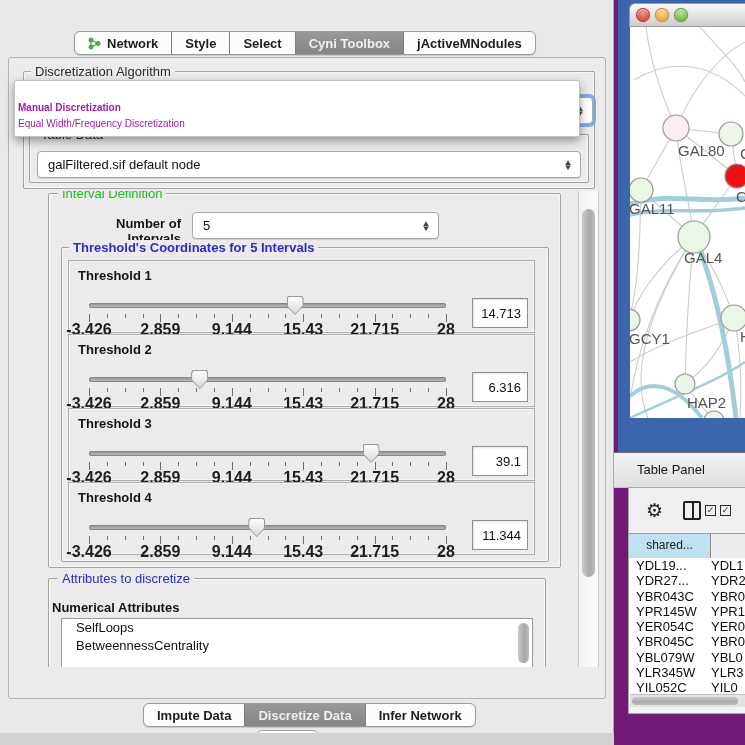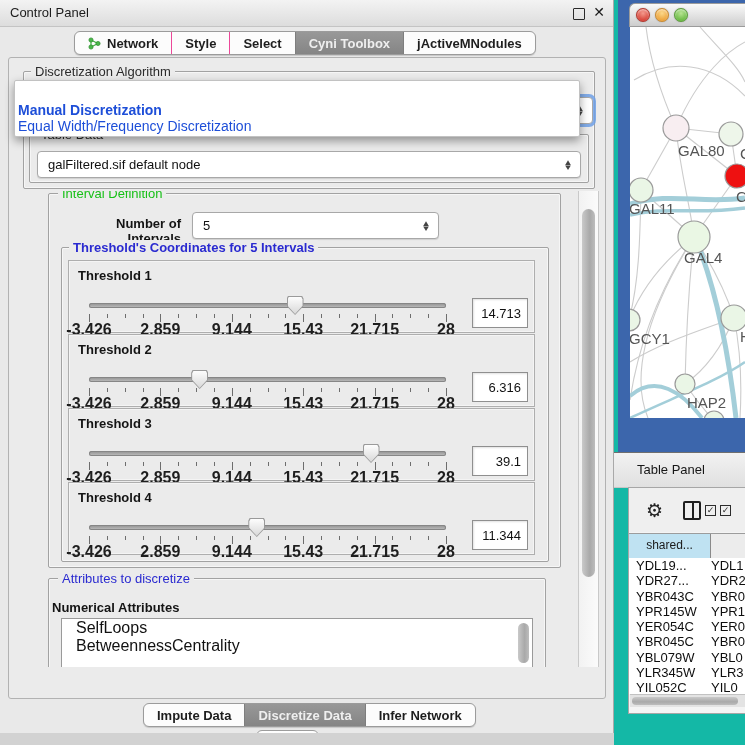--- a/index.html
+++ b/index.html
@@ -61,34 +61,34 @@
     background:linear-gradient(#fdfdfd,#d8d8d8);}
   .tick{position:absolute;top:53px;width:1px;background:#6d6d6d;}
   .tick.major{height:8px;}
   .tick.minor{height:4px;}
   .tick-label{position:absolute;top:60px;font-size:16px;font-weight:bold;color:#1e1e1e;transform:translateX(-50%);white-space:nowrap;}
   .th-value{position:absolute;left:403px;top:37px;width:56px;height:30px;background:#fff;
     border:1px solid #8f8f8f;box-shadow:inset 1px 1px 2px rgba(0,0,0,.12);
     font-size:13px;color:#111;text-align:right;line-height:30px;padding-right:6px;box-sizing:border-box;}
   
   .attr-list{position:absolute;left:60px;top:616px;width:470px;height:50px;background:#fff;border:1px solid #9a9a9a;overflow:hidden;}
-  .attr-item{font-size:16px;color:#111;padding-left:14px;line-height:18px;white-space:nowrap;}
+  .attr-item{font-size:13px;color:#111;padding-left:14px;line-height:18px;white-space:nowrap;}
   
   .apply-btn{position:absolute;left:247px;top:672px;width:61px;height:23px;border:1px solid #9d9d9d;border-radius:6px;
     background:linear-gradient(#ffffff,#e3e3e3);font-size:13px;color:#141414;text-align:center;line-height:21px;
     box-shadow:0 1px 1px rgba(0,0,0,.15);}
   
   .popup{position:absolute;left:14px;top:80px;width:564px;height:55px;background:#ffffff;border:1px solid #c2c2c2;
     border-radius:2px;box-shadow:0 4px 10px rgba(0,0,0,.38);z-index:30;}
   .popup .ph{position:absolute;left:0;right:0;top:3px;text-align:center;color:#b9b9b9;font-size:13px;}
-  .popup .opt{position:absolute;left:3px;font-size:14px;color:#1d4ed8;white-space:nowrap;}
+  .popup .opt{position:absolute;left:3px;font-size:10px;color:#a21caf;white-space:nowrap;}
   .popup .opt.b{font-weight:bold;top:21px;}
   .popup .opt.r{top:37px;}
   
-  .right-panel{position:absolute;left:614px;top:0;width:131px;height:745px;background:#14b8a6;}
+  .right-panel{position:absolute;left:614px;top:0;width:131px;height:745px;background:#701a75;}
   .net-window{position:absolute;left:4px;top:0;width:127px;height:452px;background:#3c66ac;}
   .net-titlebar{position:absolute;left:11px;top:3px;width:116px;height:24px;border-radius:6px 0 0 0;
     background:linear-gradient(#fafafa,#cdcdcd);border:1px solid #9b9b9b;border-right:none;box-sizing:border-box;}
   .tl{position:absolute;top:4px;width:14px;height:14px;border-radius:50%;box-shadow:inset 0 1px 2px rgba(255,255,255,.7),0 0 1px rgba(0,0,0,.5);}
   .tl.red{left:6px;background:radial-gradient(circle at 50% 35%,#f49a8d,#d8453a 70%);border:1px solid #b2352c;box-sizing:border-box;}
   .tl.yellow{left:25px;background:radial-gradient(circle at 50% 35%,#fbd88a,#eda43c 70%);border:1px solid #c9892d;box-sizing:border-box;}
   .tl.green{left:44px;background:radial-gradient(circle at 50% 35%,#b8e493,#6cbb45 70%);border:1px solid #5a9e38;box-sizing:border-box;}
   .net-canvas{position:absolute;left:12px;top:27px;width:115px;height:391px;background:#fff;overflow:hidden;}
   .tablepanel-bar{position:absolute;left:0;top:452px;width:131px;height:34px;
     background:linear-gradient(#f2f2f2,#e0e0e0);border-top:1px solid #6f6f6f;border-bottom:1px solid #c6c6c6;}
@@ -110,25 +110,20 @@
   .tb-hscroll{position:absolute;left:1px;top:206px;width:115px;height:12px;background:#e3e3e3;border-top:1px solid #c2c2c2;}
   .tb-hthumb{position:absolute;left:2px;top:2px;width:106px;height:8px;}
   
   .noselect{user-select:none;}
 </style>
 </head>
 <body class="noselect">
 
 <div class="left-window">
 
-  <div class="titlebar">
-    <span class="title">Control Panel</span>
-    <span class="win-float"></span>
-    <span class="win-close">✕</span>
-  </div>
 
   <div class="seg tabstrip-top">
       <div class="seg-item">
         <svg viewBox="0 0 13 13" class="net-icon">
           <path d="M3,3 L3,10 M3,3 L10,6.5 M3,10 L10,6.5" stroke="#3fae3f" stroke-width="1.2" fill="none"></path>
           <circle cx="3" cy="3" r="2.1" fill="#49b849" stroke="#2c8a2c" stroke-width=".7"></circle>
           <circle cx="3" cy="10" r="2.1" fill="#49b849" stroke="#2c8a2c" stroke-width=".7"></circle>
           <circle cx="10" cy="6.5" r="2.1" fill="#49b849" stroke="#2c8a2c" stroke-width=".7"></circle>
         </svg>
         <span>Network</span>

